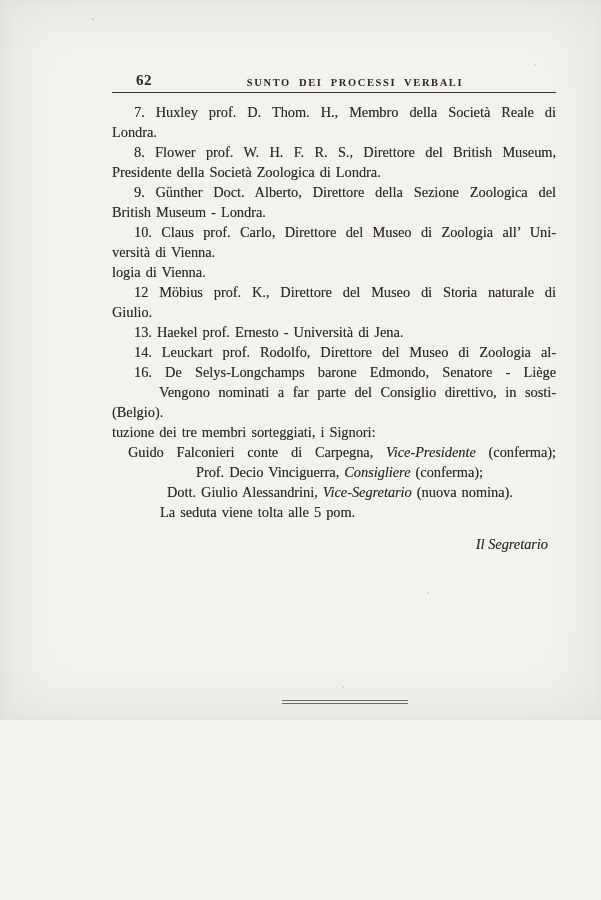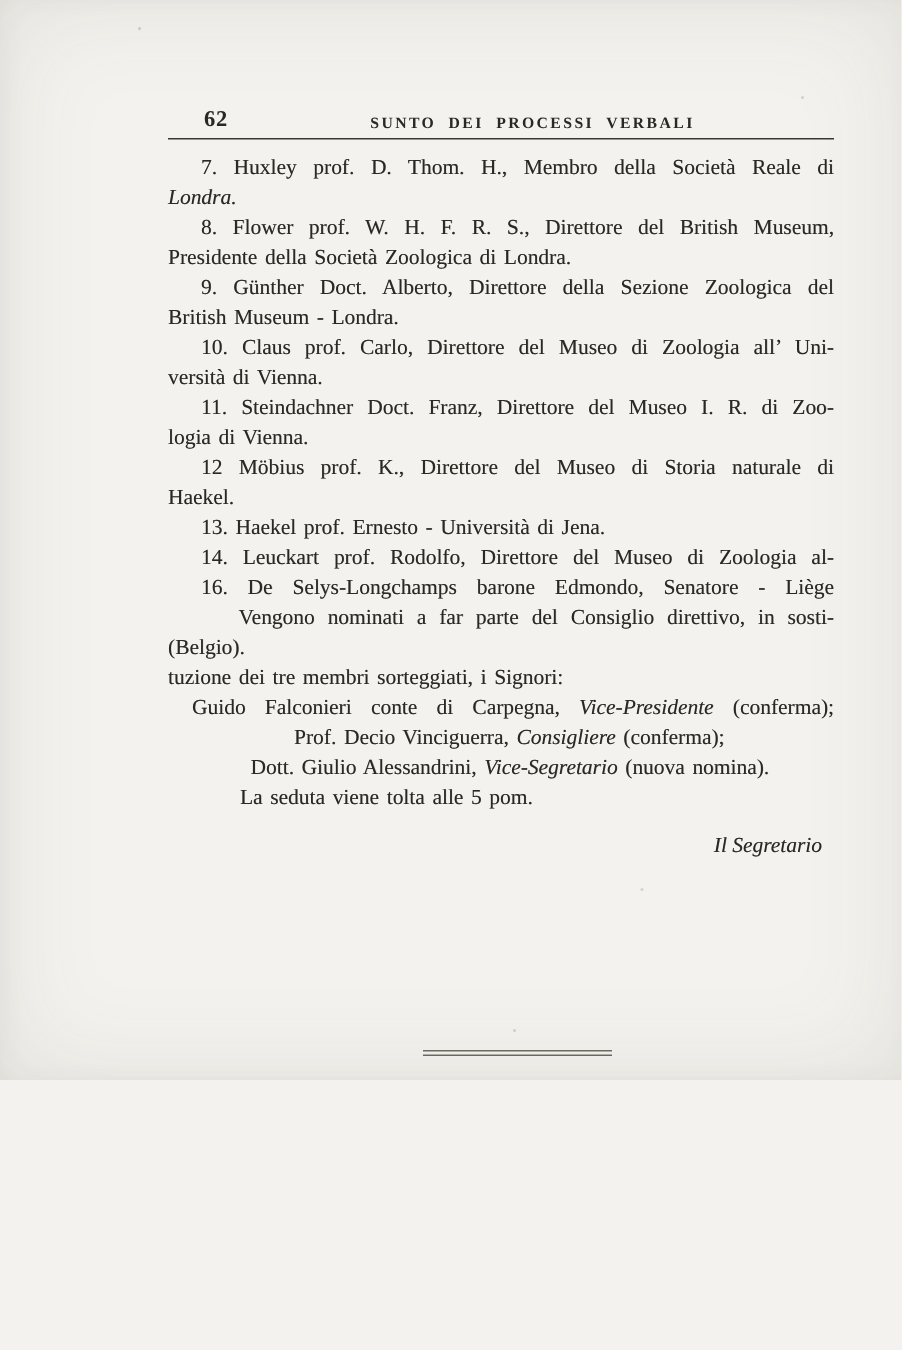--- a/index.html
+++ b/index.html
@@ -69,31 +69,30 @@
 <div class="page">
   <div class="content">
 
     <div class="page-header">
       <span class="pagenum">62</span>
       <span class="runtitle">SUNTO DEI PROCESSI VERBALI</span>
     </div>
 
     <div class="body-text" id="body-text">
         <div class="line j" style="padding-left: 22px;"><span>7. Huxley prof. D. Thom. H., Membro della Società Reale di</span></div>
-        <div class="line" style="padding-left: 0px; font-style: italic;"><span>Londra.</span></div>
+        <div class="line" style="padding-left: 0px;"><span>Londra.</span></div>
         <div class="line j" style="padding-left: 22px;"><span>8. Flower prof. W. H. F. R. S., Direttore del British Museum,</span></div>
         <div class="line" style="padding-left: 0px;"><span>Presidente della Società Zoologica di Londra.</span></div>
         <div class="line j" style="padding-left: 22px;"><span>9. Günther Doct. Alberto, Direttore della Sezione Zoologica del</span></div>
         <div class="line" style="padding-left: 0px;"><span>British Museum - Londra.</span></div>
         <div class="line j" style="padding-left: 22px;"><span>10. Claus prof. Carlo, Direttore del Museo di Zoologia all’ Uni-</span></div>
         <div class="line" style="padding-left: 0px;"><span>versità di Vienna.</span></div>
-        <div class="line j" style="padding-left: 22px;"><span>11. Steindachner Doct. Franz, Direttore del Museo I. R. di Zoo-</span></div>
         <div class="line" style="padding-left: 0px;"><span>logia di Vienna.</span></div>
         <div class="line j" style="padding-left: 22px;"><span>12 Möbius prof. K., Direttore del Museo di Storia naturale di</span></div>
-        <div class="line" style="padding-left: 0px;"><span>Haekel.</span></div>
+        <div class="line" style="padding-left: 0px;"><span>Giulio.</span></div>
         <div class="line" style="padding-left: 22px;"><span>13. Haekel prof. Ernesto - Università di Jena.</span></div>
         <div class="line j" style="padding-left: 22px;"><span>14. Leuckart prof. Rodolfo, Direttore del Museo di Zoologia al-</span></div>
         <div class="line j" style="padding-left: 22px;"><span>16. De Selys-Longchamps barone Edmondo, Senatore - Liège</span></div>
         <div class="line j" style="padding-left: 47px;"><span>Vengono nominati a far parte del Consiglio direttivo, in sosti-</span></div>
         <div class="line" style="padding-left: 0px;"><span>(Belgio).</span></div>
         <div class="line" style="padding-left: 0px;"><span>tuzione dei tre membri sorteggiati, i Signori:</span></div>
         <div class="line j" style="padding-left: 16px;"><span>Guido Falconieri conte di Carpegna, </span><span class="it">Vice-Presidente</span><span> (conferma);</span></div>
         <div class="line" style="padding-left: 84px;"><span>Prof. Decio Vinciguerra, </span><span class="it">Consigliere</span><span> (conferma);</span></div>
         <div class="line" style="padding-left: 55px;"><span>Dott. Giulio Alessandrini, </span><span class="it">Vice-Segretario</span><span> (nuova nomina).</span></div>
         <div class="line" style="padding-left: 48px;"><span>La seduta viene tolta alle 5 pom.</span></div>

